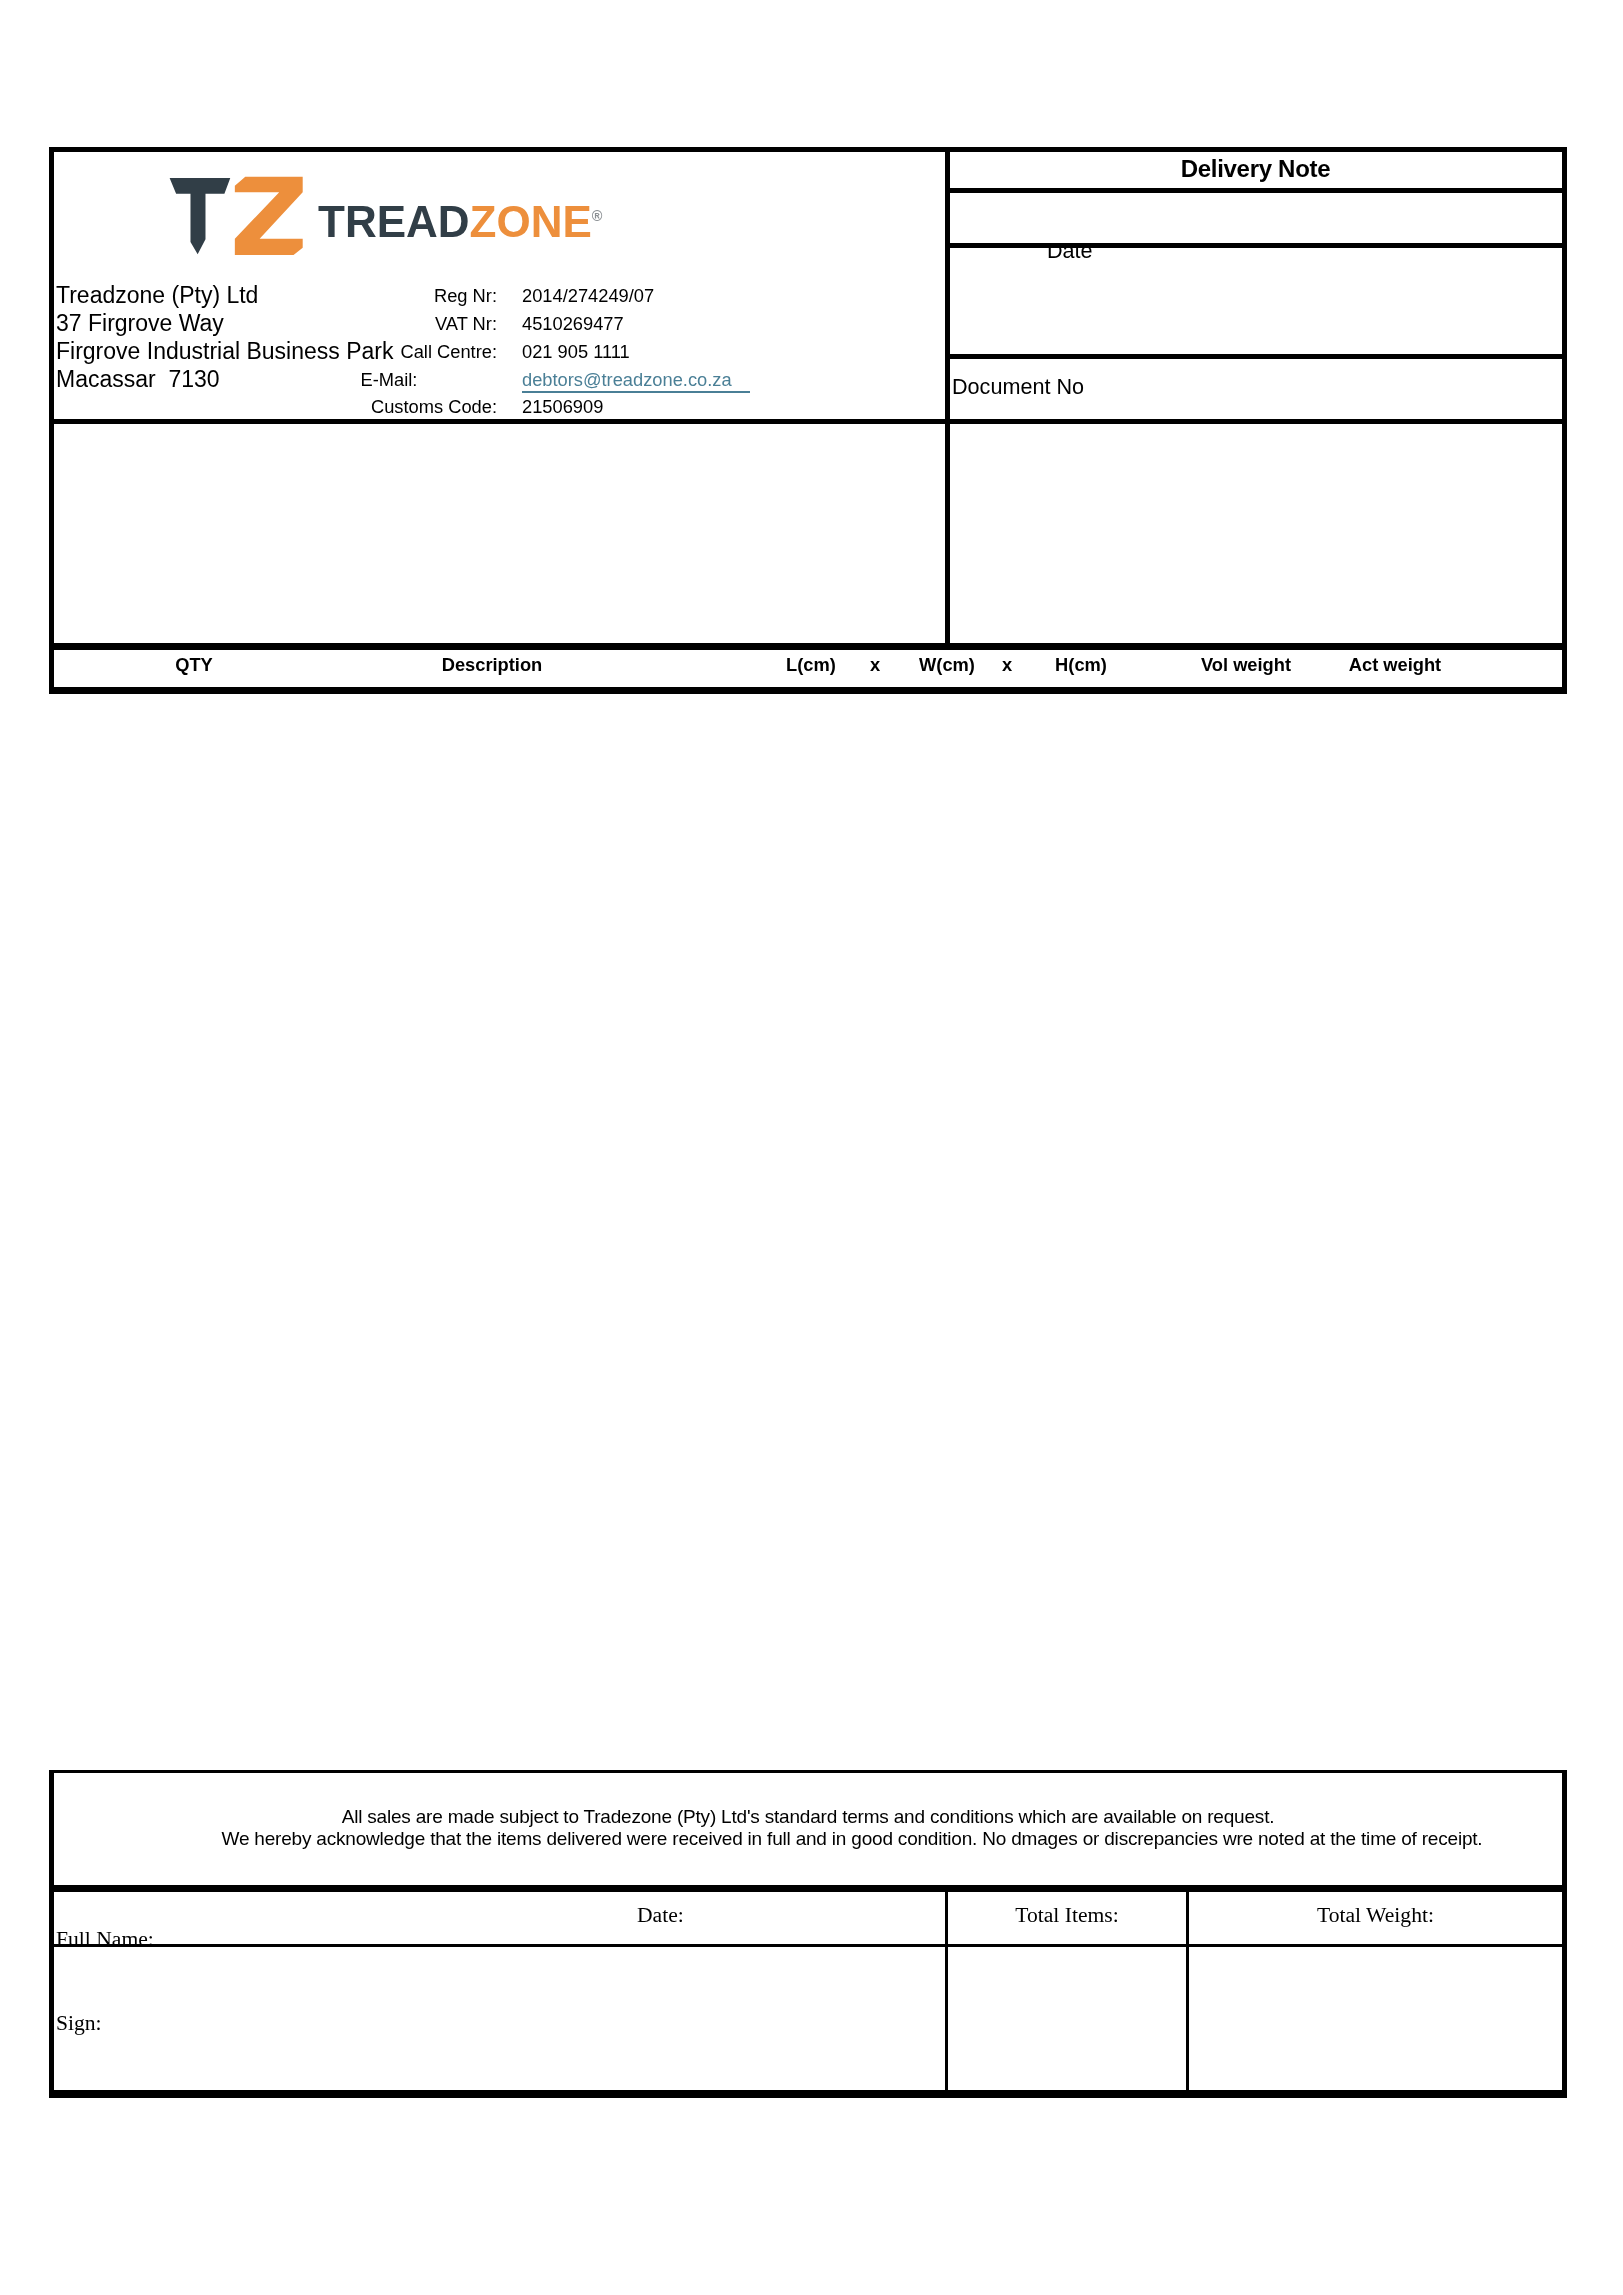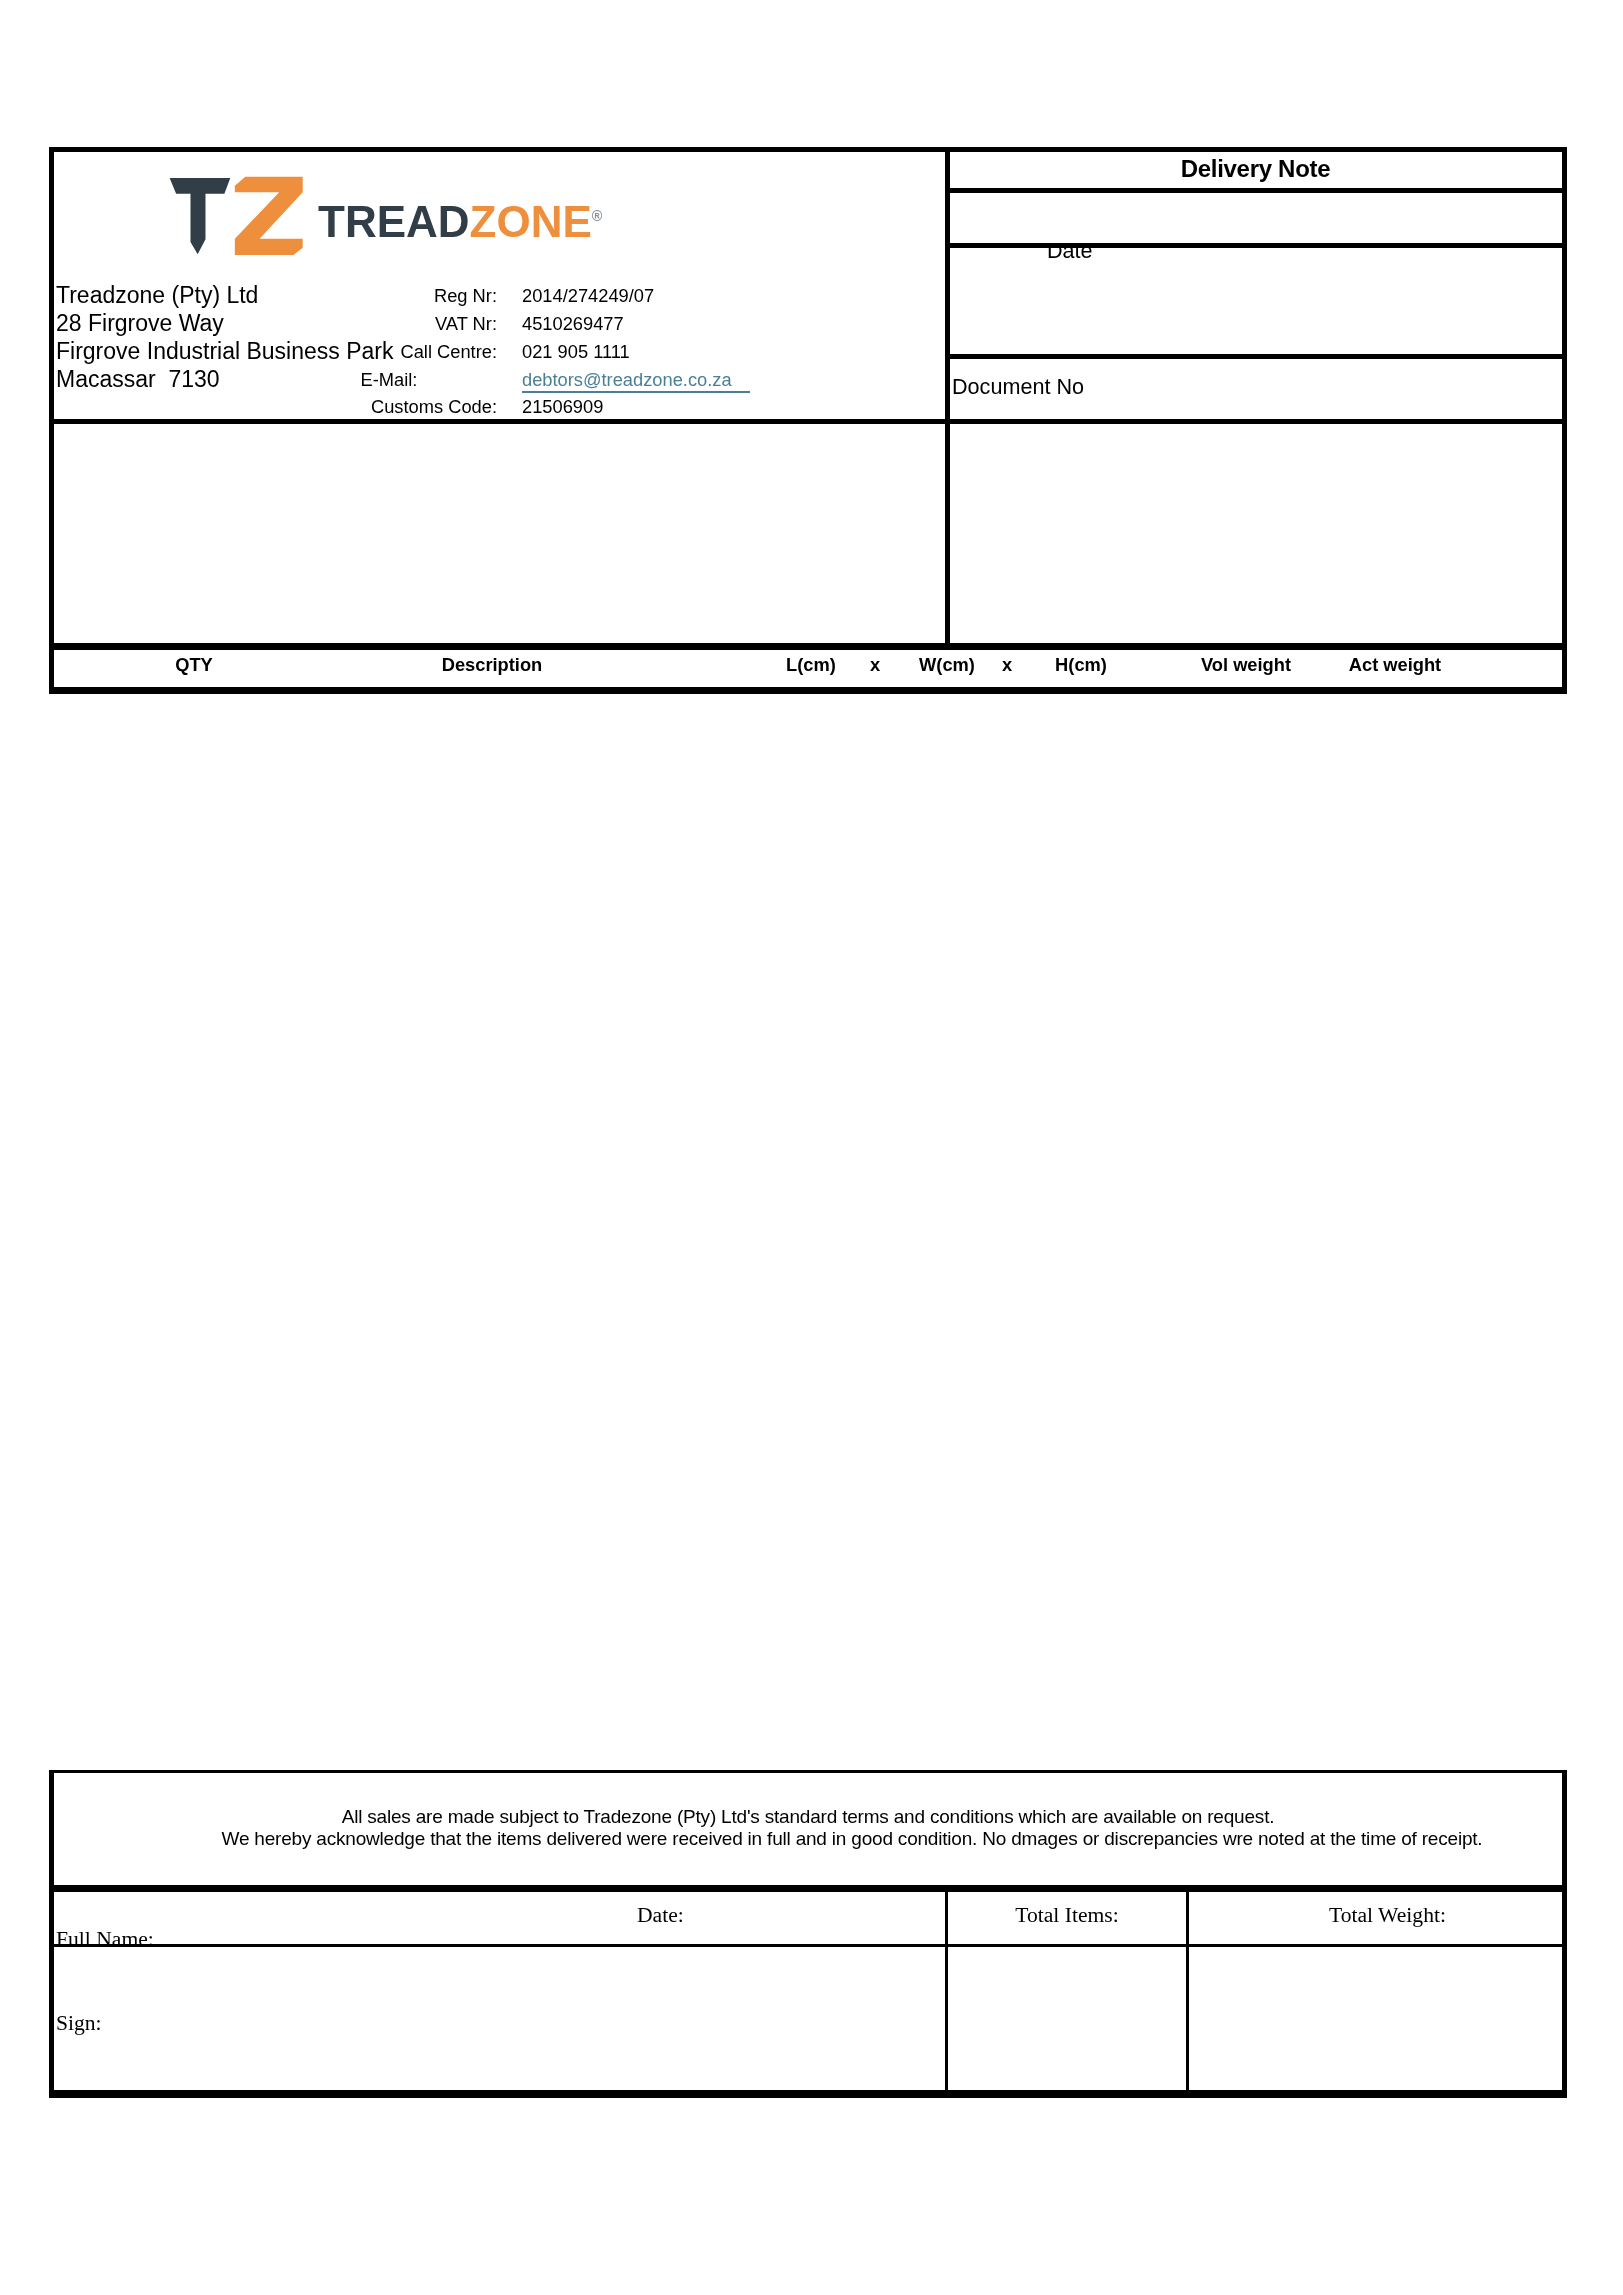--- a/index.html
+++ b/index.html
@@ -61,21 +61,21 @@
   .th4{left:947px;} .th5{left:1007px;} .th6{left:1081px;} .th7{left:1246px;} .th8{left:1395px;}
 
   
   .terms{left:49px;width:1518px;text-align:center;font-size:19px;line-height:22px;
          letter-spacing:-0.2px;white-space:nowrap;}
   .t1{top:1806px;} .t2{top:1828px;padding-left:44px;}
   .foot-lbl{font-size:21.6px;line-height:25px;white-space:nowrap;}
   .fullname{left:56px;top:1903px;margin-top:24px;}
   .date2{left:637px;top:1903px;}
   .totalitems{left:948px;top:1903px;width:238px;text-align:center;}
-  .totalweight{left:1189px;top:1903px;width:373px;text-align:center;padding-left:12px;}
+  .totalweight{left:1189px;top:1903px;width:373px;text-align:center;}
   .sign{left:56px;top:2011px;}
 </style>
 </head>
 <body>
 
 <div class="page">
 
   <div class="line l-top"></div>
   <div class="line l-delv-bot"></div>
   <div class="line l-date-bot"></div>
@@ -98,21 +98,21 @@
 
   <svg class="abs logo-mark" viewBox="0 0 210 130" aria-hidden="true">
     <polygon fill="#313e47" points="4,6 97,6 88,30 59,30 59,100 47,123 36,104 36,30 14,30"></polygon>
     <polygon fill="#ed8f3c" points="120,4 208,4 208,28 142,99 208,99 208,113 194,124 104,124 104,99 172,28 104,28 104,18"></polygon>
   </svg>
   <div class="abs logo-word">
     <span class="word-dark">TREAD</span><span class="word-orange">ZONE</span><span class="logo-tm">®</span>
   </div>
 
   <div class="abs company-line c0">Treadzone (Pty) Ltd</div>
-  <div class="abs company-line c1">28 Firgrove Way</div>
+  <div class="abs company-line c1">37 Firgrove Way</div>
   <div class="abs company-line c2">Firgrove Industrial Business Park</div>
   <div class="abs company-line c3">Macassar  7130</div>
 
   <div class="abs reg-label r0">Reg Nr:</div>
   <div class="abs reg-value r0">2014/274249/07</div>
   <div class="abs reg-label r1">VAT Nr:</div>
   <div class="abs reg-value r1">4510269477</div>
   <div class="abs reg-label r2">Call Centre:</div>
   <div class="abs reg-value r2">021 905 1111</div>
   <div class="abs reg-label r3">E-Mail:</div>

